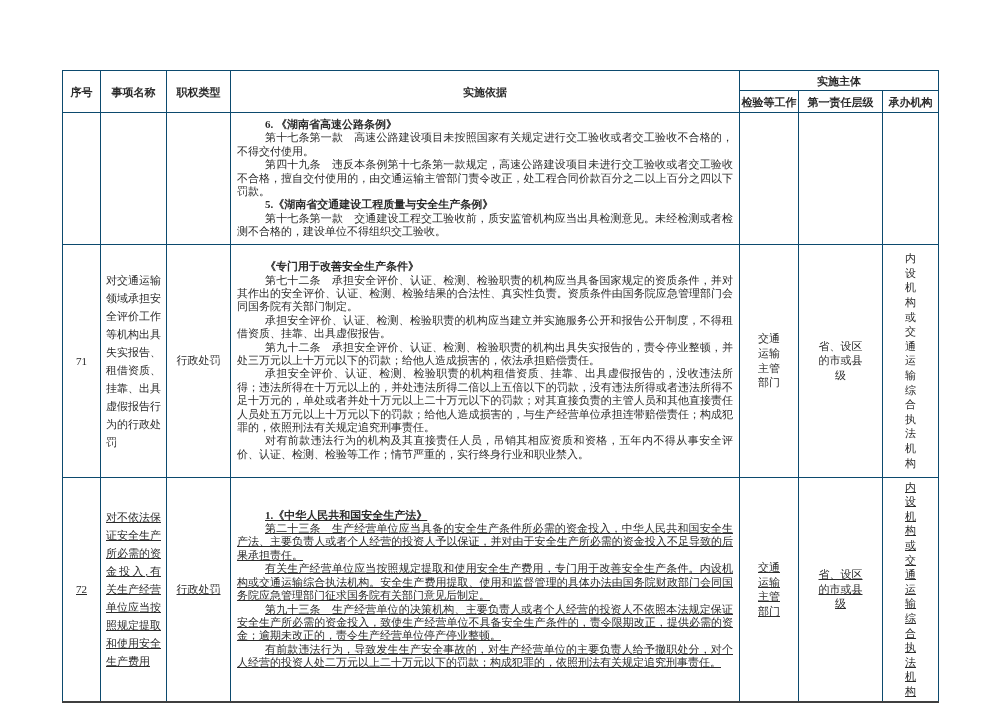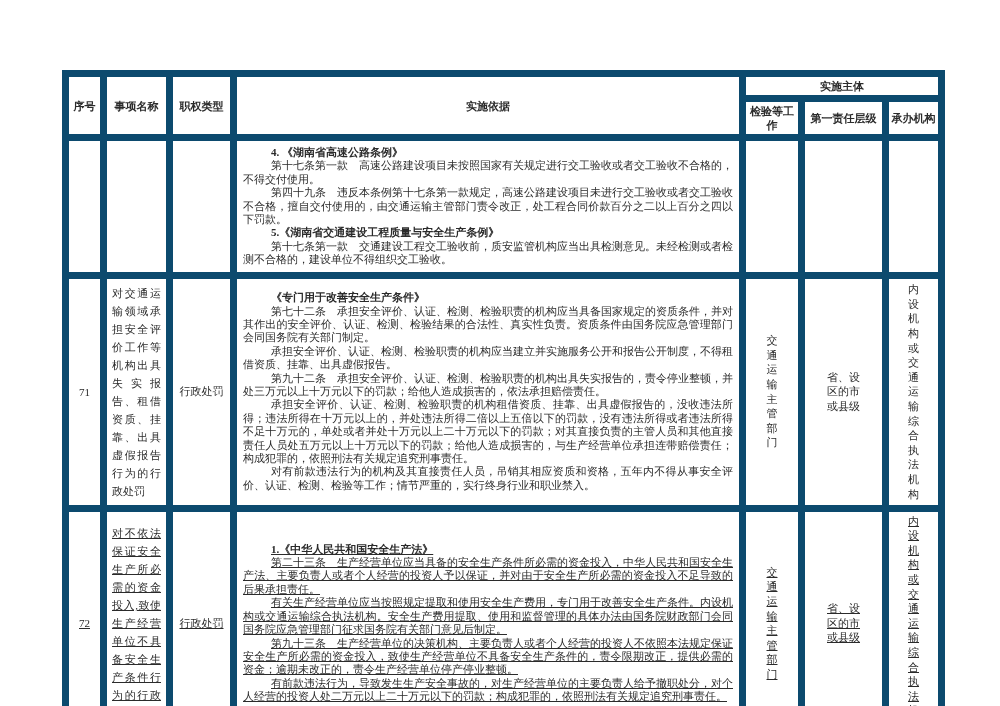--- a/index.html
+++ b/index.html
@@ -11,21 +11,21 @@
     color: #2b2b2b;
   }
   .doc-table {
     position: absolute;
     left: 62px; top: 70px;
     width: 876px;
     border-collapse: collapse;
     table-layout: fixed;
   }
   .doc-table th, .doc-table td {
-    border: 7px solid #0c4a6e;
+    border: 1px solid #0c4a6e;
     font-size: 11px;
     vertical-align: middle;
     overflow: hidden;
   }
   .doc-table thead th {
     font-weight: bold;
     text-align: center;
     padding: 2px 1px;
     line-height: 14px;
   }
@@ -87,21 +87,21 @@
       <th>第一责任层级</th>
       <th>承办机构</th>
     </tr>
   </thead>
   <tbody>
       <tr>
         <td class="serial-cell"></td>
         <td class="name-cell"></td>
         <td class="type-cell"></td>
         <td class="basis-cell">
-          <p class="para title">4.  《湖南省高速公路条例》</p>
+          <p class="para title">6.  《湖南省高速公路条例》</p>
           <p class="para">第十七条第一款　高速公路建设项目未按照国家有关规定进行交工验收或者交工验收不合格的，不得交付使用。</p>
           <p class="para">第四十九条　违反本条例第十七条第一款规定，高速公路建设项目未进行交工验收或者交工验收不合格，擅自交付使用的，由交通运输主管部门责令改正，处工程合同价款百分之二以上百分之四以下罚款。</p>
           <p class="para title">5.《湖南省交通建设工程质量与安全生产条例》</p>
           <p class="para">第十七条第一款　交通建设工程交工验收前，质安监管机构应当出具检测意见。未经检测或者检测不合格的，建设单位不得组织交工验收。</p>
         </td>
         <td class="dept-cell"></td>
         <td class="level-cell"></td>
         <td class="agency-cell"></td>
       </tr>
       <tr>
@@ -115,21 +115,21 @@
           <p class="para">第九十二条　承担安全评价、认证、检测、检验职责的机构出具失实报告的，责令停业整顿，并处三万元以上十万元以下的罚款；给他人造成损害的，依法承担赔偿责任。</p>
           <p class="para">承担安全评价、认证、检测、检验职责的机构租借资质、挂靠、出具虚假报告的，没收违法所得；违法所得在十万元以上的，并处违法所得二倍以上五倍以下的罚款，没有违法所得或者违法所得不足十万元的，单处或者并处十万元以上二十万元以下的罚款；对其直接负责的主管人员和其他直接责任人员处五万元以上十万元以下的罚款；给他人造成损害的，与生产经营单位承担连带赔偿责任；构成犯罪的，依照刑法有关规定追究刑事责任。</p>
           <p class="para">对有前款违法行为的机构及其直接责任人员，吊销其相应资质和资格，五年内不得从事安全评价、认证、检测、检验等工作；情节严重的，实行终身行业和职业禁入。</p>
         </td>
         <td class="dept-cell">交通运输主管部门</td>
         <td class="level-cell">省、设区的市或县级</td>
         <td class="agency-cell">内设机构或交通运输综合执法机构</td>
       </tr>
       <tr>
         <td class="serial-cell">72</td>
-        <td class="name-cell">对不依法保证安全生产所必需的资金投入,致使生产经营单位不具备安全生产条件行为的行政处罚</td>
+        <td class="name-cell">对不依法保证安全生产所必需的资金投入,有关生产经营单位应当按照规定提取和使用安全生产费用</td>
         <td class="type-cell">行政处罚</td>
         <td class="basis-cell">
           <p class="para title">1.《中华人民共和国安全生产法》</p>
           <p class="para">第二十三条　生产经营单位应当具备的安全生产条件所必需的资金投入，中华人民共和国安全生产法、主要负责人或者个人经营的投资人予以保证，并对由于安全生产所必需的资金投入不足导致的后果承担责任。</p>
           <p class="para">有关生产经营单位应当按照规定提取和使用安全生产费用，专门用于改善安全生产条件。内设机构或交通运输综合执法机构。安全生产费用提取、使用和监督管理的具体办法由国务院财政部门会同国务院应急管理部门征求国务院有关部门意见后制定。</p>
           <p class="para">第九十三条　生产经营单位的决策机构、主要负责人或者个人经营的投资人不依照本法规定保证安全生产所必需的资金投入，致使生产经营单位不具备安全生产条件的，责令限期改正，提供必需的资金；逾期未改正的，责令生产经营单位停产停业整顿。</p>
           <p class="para">有前款违法行为，导致发生生产安全事故的，对生产经营单位的主要负责人给予撤职处分，对个人经营的投资人处二万元以上二十万元以下的罚款；构成犯罪的，依照刑法有关规定追究刑事责任。</p>
         </td>
         <td class="dept-cell">交通运输主管部门</td>
         <td class="level-cell">省、设区的市或县级</td>

